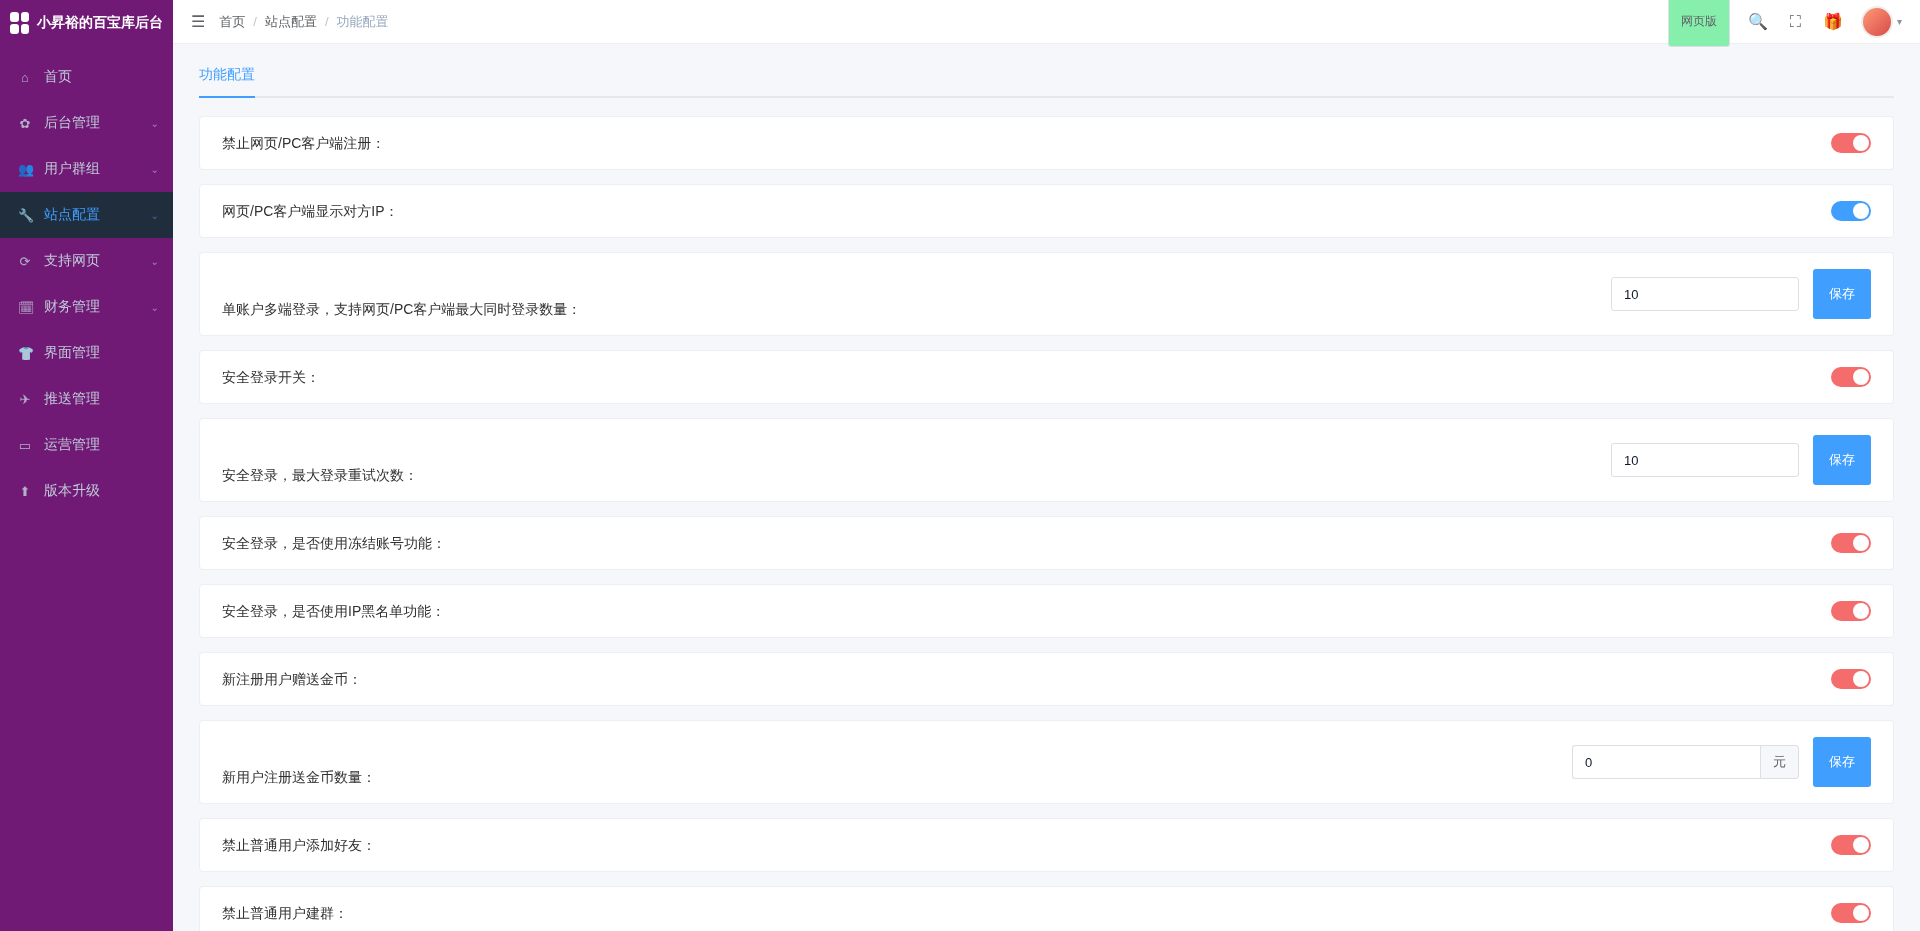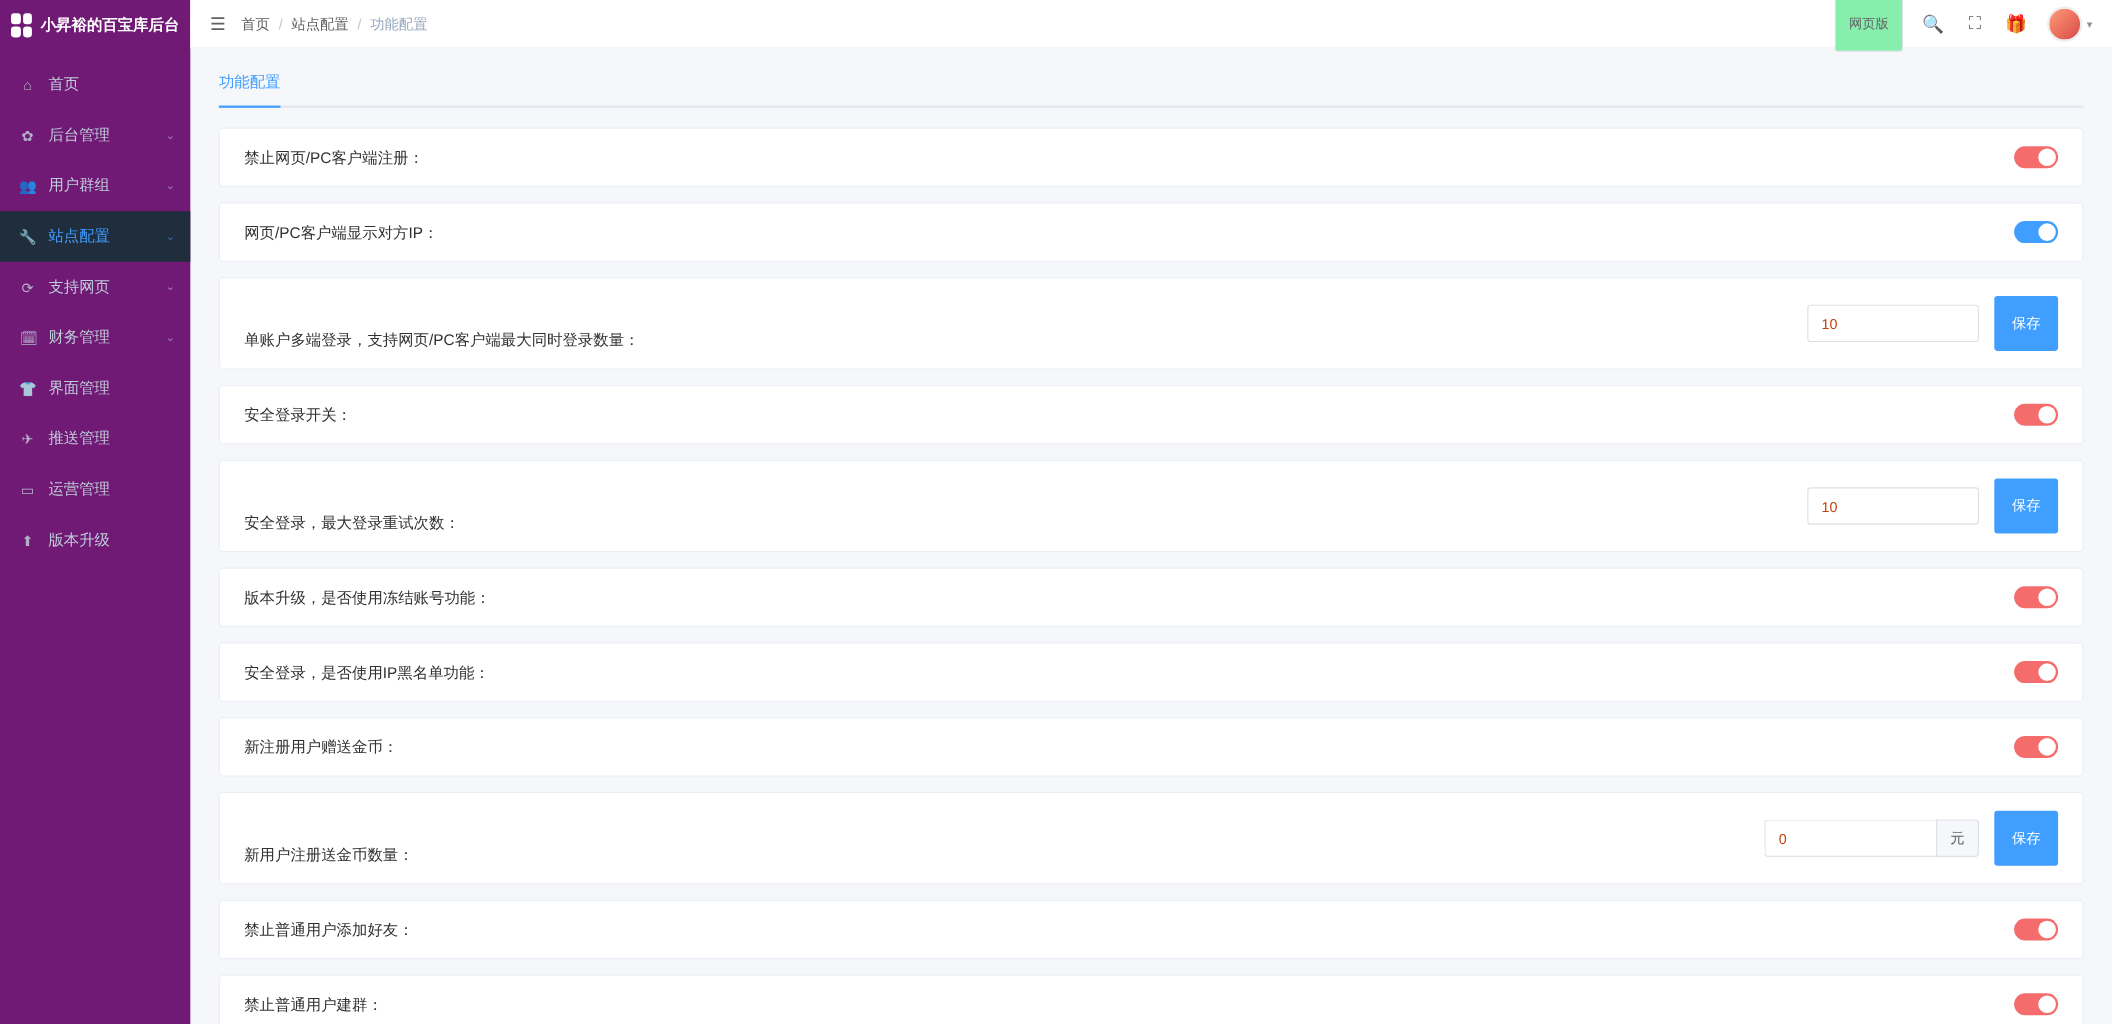--- a/index.html
+++ b/index.html
@@ -46,21 +46,21 @@
     .row-label { color: #303133; font-size: 14px; }
     .row-controls { display: flex; align-items: center; gap: 14px; }
     
     
     .toggle { width: 40px; height: 20px; border-radius: 10px; position: relative; cursor: pointer; }
     .toggle.on { background: #f56c6c; }
     .toggle.blue { background: #409eff; }
     .toggle .knob { position: absolute; width: 16px; height: 16px; background: #fff; border-radius: 50%; top: 2px; transition: .15s; }
     .toggle.on .knob, .toggle.blue .knob { right: 2px; }
     
-    .input-num { width: 156px; height: 34px; border: 1px solid #dcdfe6; border-radius: 3px; padding: 0 12px; font-size: 13px; color: #c2410c; }
+    .input-num { width: 188px; height: 34px; border: 1px solid #dcdfe6; border-radius: 3px; padding: 0 12px; font-size: 13px; color: #0f172a; }
     .input-group { display: flex; align-items: stretch; }
     .input-group .input-num { border-radius: 3px 0 0 3px; border-right: none; }
     .input-suffix { border: 1px solid #dcdfe6; background: #f5f7fa; display: flex; align-items: center; padding: 0 12px; border-radius: 0 3px 3px 0; font-size: 13px; }
     .btn-primary { background: #409eff; color: #fff; border: none; padding: 16px 16px; border-radius: 3px; font-size: 13px; cursor: pointer; }
   </style>
 </head>
 <body>
 
 <div class="layout">
   <aside class="sidebar">
@@ -180,21 +180,21 @@
             </div>
           </div>
           <div class="row">
             <div class="row-label">安全登录，最大登录重试次数：</div>
             <div class="row-controls">
               <input class="input-num" value="10" style="">
               <button class="btn-primary">保存</button>
             </div>
           </div>
           <div class="row">
-            <div class="row-label">版本升级，是否使用冻结账号功能：</div>
+            <div class="row-label">安全登录，是否使用冻结账号功能：</div>
             <div class="row-controls">
               <div class="toggle on">
                 <div class="knob"></div>
               </div>
             </div>
           </div>
           <div class="row">
             <div class="row-label">安全登录，是否使用IP黑名单功能：</div>
             <div class="row-controls">
               <div class="toggle on">

